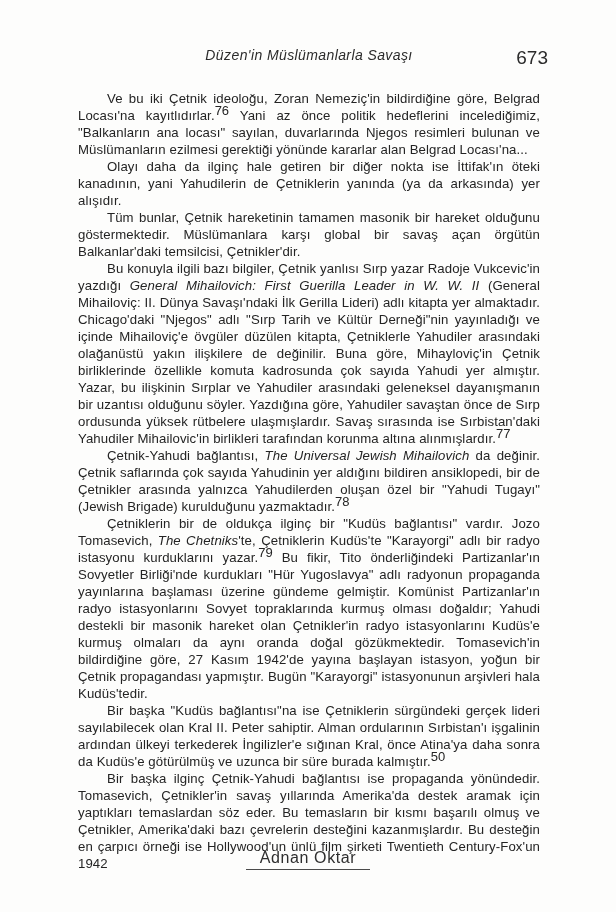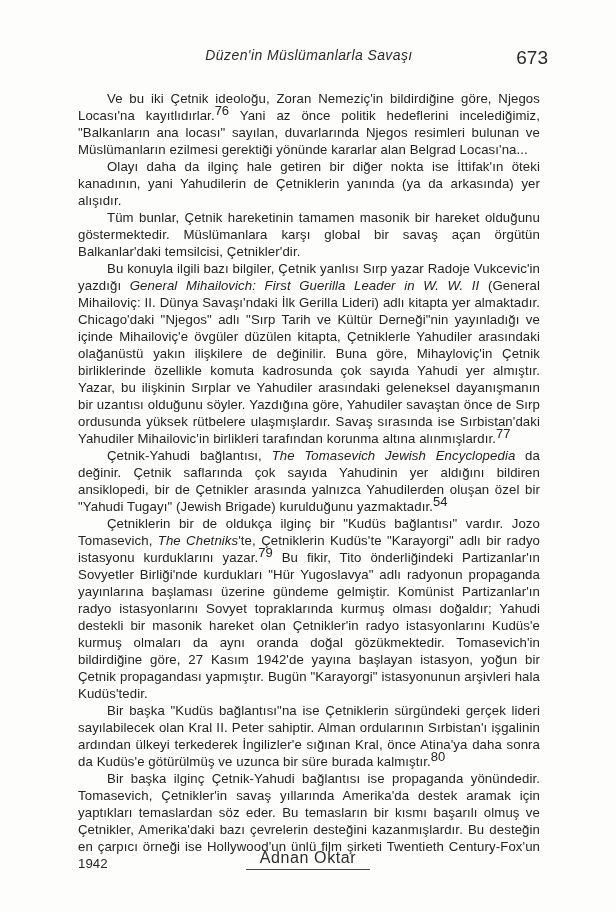--- a/index.html
+++ b/index.html
@@ -87,27 +87,27 @@
 <body>
 
 <div class="page">
 
   <div class="page-header">
     <span class="running-head">Düzen'in Müslümanlarla Savaşı</span>
     <span class="page-number">673</span>
   </div>
 
   <div class="page-body">
-      <p class="para"><span>Ve bu iki Çetnik ideoloğu, Zoran Nemeziç'in bildirdiğine göre, Njegos Locası'na kayıtlıdırlar.</span><sup>76</sup><span> Yani az önce politik hedeflerini incelediğimiz, "Balkanların ana locası" sayılan, duvarlarında Njegos resimleri bulunan ve Müslümanların ezilmesi gerektiği yönünde kararlar alan Belgrad Locası'na...</span></p>
+      <p class="para"><span>Ve bu iki Çetnik ideoloğu, Zoran Nemeziç'in bildirdiğine göre, Belgrad Locası'na kayıtlıdırlar.</span><sup>76</sup><span> Yani az önce politik hedeflerini incelediğimiz, "Balkanların ana locası" sayılan, duvarlarında Njegos resimleri bulunan ve Müslümanların ezilmesi gerektiği yönünde kararlar alan Belgrad Locası'na...</span></p>
       <p class="para"><span>Olayı daha da ilginç hale getiren bir diğer nokta ise İttifak'ın öteki kanadının, yani Yahudilerin de Çetniklerin yanında (ya da arkasında) yer alışıdır.</span></p>
       <p class="para"><span>Tüm bunlar, Çetnik hareketinin tamamen masonik bir hareket olduğunu göstermektedir. Müslümanlara karşı global bir savaş açan örgütün Balkanlar'daki temsilcisi, Çetnikler'dir.</span></p>
       <p class="para"><span>Bu konuyla ilgili bazı bilgiler, Çetnik yanlısı Sırp yazar Radoje Vukcevic'in yazdığı </span><em>General Mihailovich: First Guerilla Leader in W. W. II</em><span> (General Mihailoviç: II. Dünya Savaşı'ndaki İlk Gerilla Lideri) adlı kitapta yer almaktadır. Chicago'daki "Njegos" adlı "Sırp Tarih ve Kültür Derneği"nin yayınladığı ve içinde Mihailoviç'e övgüler düzülen kitapta, Çetniklerle Yahudiler arasındaki olağanüstü yakın ilişkilere de değinilir. Buna göre, Mihayloviç'in Çetnik birliklerinde özellikle komuta kadrosunda çok sayıda Yahudi yer almıştır. Yazar, bu ilişkinin Sırplar ve Yahudiler arasındaki geleneksel dayanışmanın bir uzantısı olduğunu söyler. Yazdığına göre, Yahudiler savaştan önce de Sırp ordusunda yüksek rütbelere ulaşmışlardır. Savaş sırasında ise Sırbistan'daki Yahudiler Mihailovic'in birlikleri tarafından korunma altına alınmışlardır.</span><sup>77</sup></p>
-      <p class="para"><span>Çetnik-Yahudi bağlantısı, </span><em>The Tomasevich Jewish Encyclopedia</em><span> da değinir. Çetnik saflarında çok sayıda Yahudinin yer aldığını bildiren ansiklopedi, bir de Çetnikler arasında yalnızca Yahudilerden oluşan özel bir "Yahudi Tugayı" (Jewish Brigade) kurulduğunu yazmaktadır.</span><sup>54</sup></p>
+      <p class="para"><span>Çetnik-Yahudi bağlantısı, </span><em>The Universal Jewish Mihailovich</em><span> da değinir. Çetnik saflarında çok sayıda Yahudinin yer aldığını bildiren ansiklopedi, bir de Çetnikler arasında yalnızca Yahudilerden oluşan özel bir "Yahudi Tugayı" (Jewish Brigade) kurulduğunu yazmaktadır.</span><sup>78</sup></p>
       <p class="para"><span>Çetniklerin bir de oldukça ilginç bir "Kudüs bağlantısı" vardır. Jozo Tomasevich, </span><em>The Chetniks</em><span>'te, Çetniklerin Kudüs'te "Karayorgi" adlı bir radyo istasyonu kurduklarını yazar.</span><sup>79</sup><span> Bu fikir, Tito önderliğindeki Partizanlar'ın Sovyetler Birliği'nde kurdukları "Hür Yugoslavya" adlı radyonun propaganda yayınlarına başlaması üzerine gündeme gelmiştir. Komünist Partizanlar'ın radyo istasyonlarını Sovyet topraklarında kurmuş olması doğaldır; Yahudi destekli bir masonik hareket olan Çetnikler'in radyo istasyonlarını Kudüs'e kurmuş olmaları da aynı oranda doğal gözükmektedir. Tomasevich'in bildirdiğine göre, 27 Kasım 1942'de yayına başlayan istasyon, yoğun bir Çetnik propagandası yapmıştır. Bugün "Karayorgi" istasyonunun arşivleri hala Kudüs'tedir.</span></p>
-      <p class="para"><span>Bir başka "Kudüs bağlantısı"na ise Çetniklerin sürgündeki gerçek lideri sayılabilecek olan Kral II. Peter sahiptir. Alman ordularının Sırbistan'ı işgalinin ardından ülkeyi terkederek İngilizler'e sığınan Kral, önce Atina'ya daha sonra da Kudüs'e götürülmüş ve uzunca bir süre burada kalmıştır.</span><sup>80</sup></p>
+      <p class="para"><span>Bir başka "Kudüs bağlantısı"na ise Çetniklerin sürgündeki gerçek lideri sayılabilecek olan Kral II. Peter sahiptir. Alman ordularının Sırbistan'ı işgalinin ardından ülkeyi terkederek İngilizler'e sığınan Kral, önce Atina'ya daha sonra da Kudüs'e götürülmüş ve uzunca bir süre burada kalmıştır.</span><sup>50</sup></p>
       <p class="para justify-last"><span>Bir başka ilginç Çetnik-Yahudi bağlantısı ise propaganda yönündedir. Tomasevich, Çetnikler'in savaş yıllarında Amerika'da destek aramak için yaptıkları temaslardan söz eder. Bu temasların bir kısmı başarılı olmuş ve Çetnikler, Amerika'daki bazı çevrelerin desteğini kazanmışlardır. Bu desteğin en çarpıcı örneği ise Hollywood'un ünlü film şirketi Twentieth Century-Fox'un 1942</span></p>
     </div>
 
   <div class="page-footer">
     <span class="author-name">Adnan Oktar</span>
   </div>
 
 </div>
 
 </body></html>

